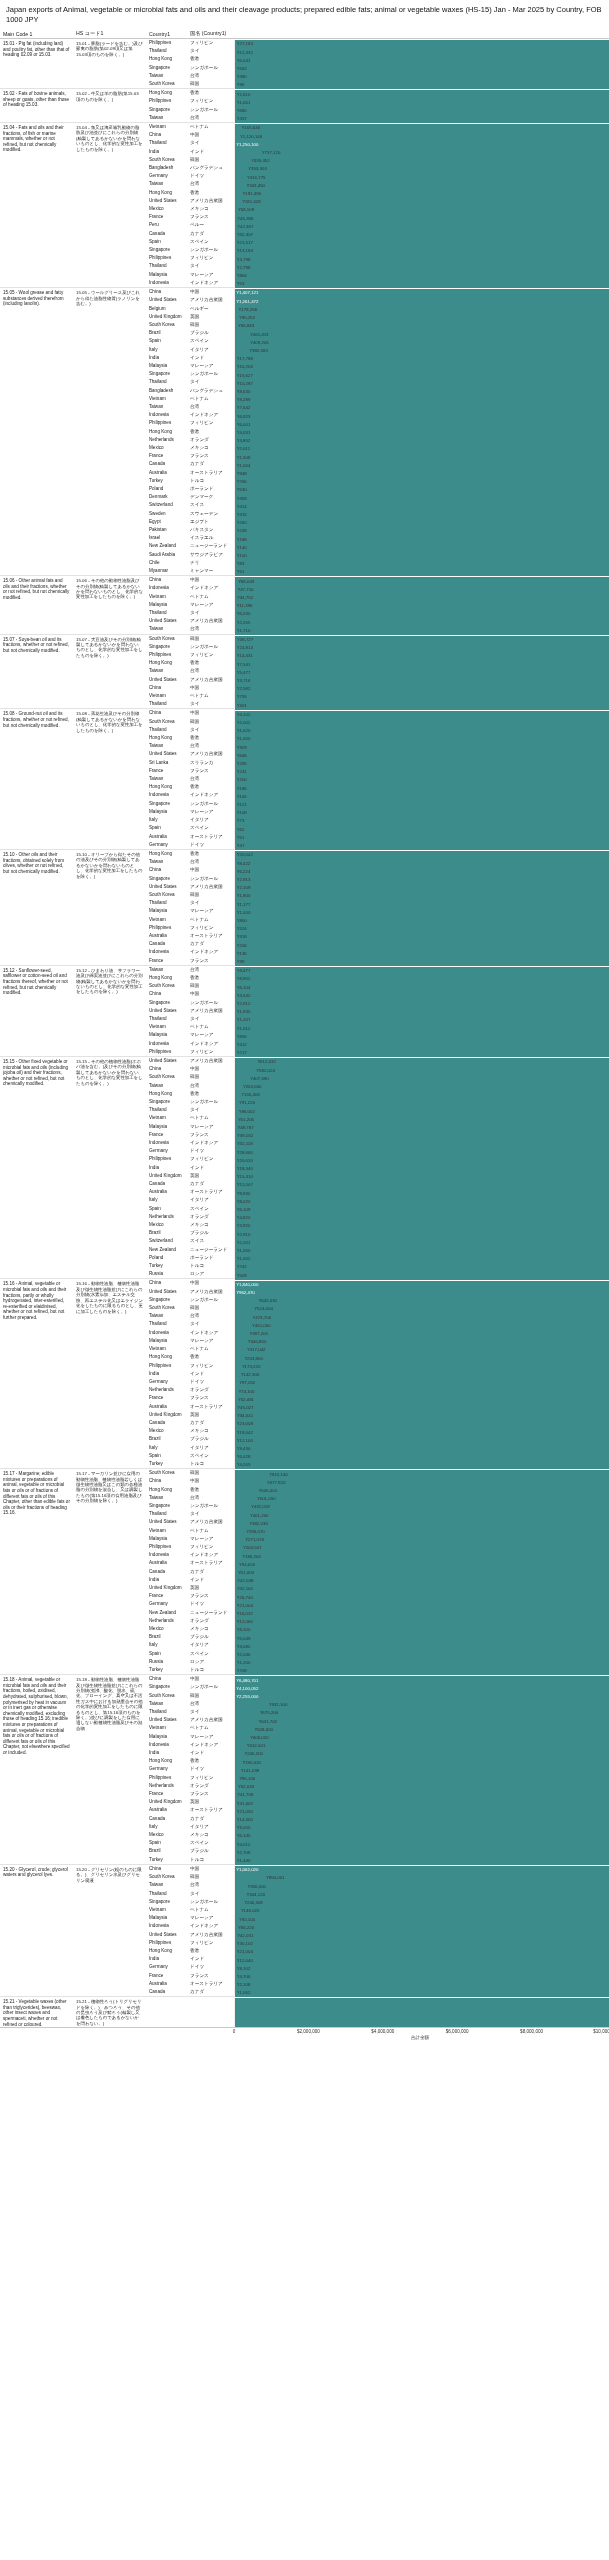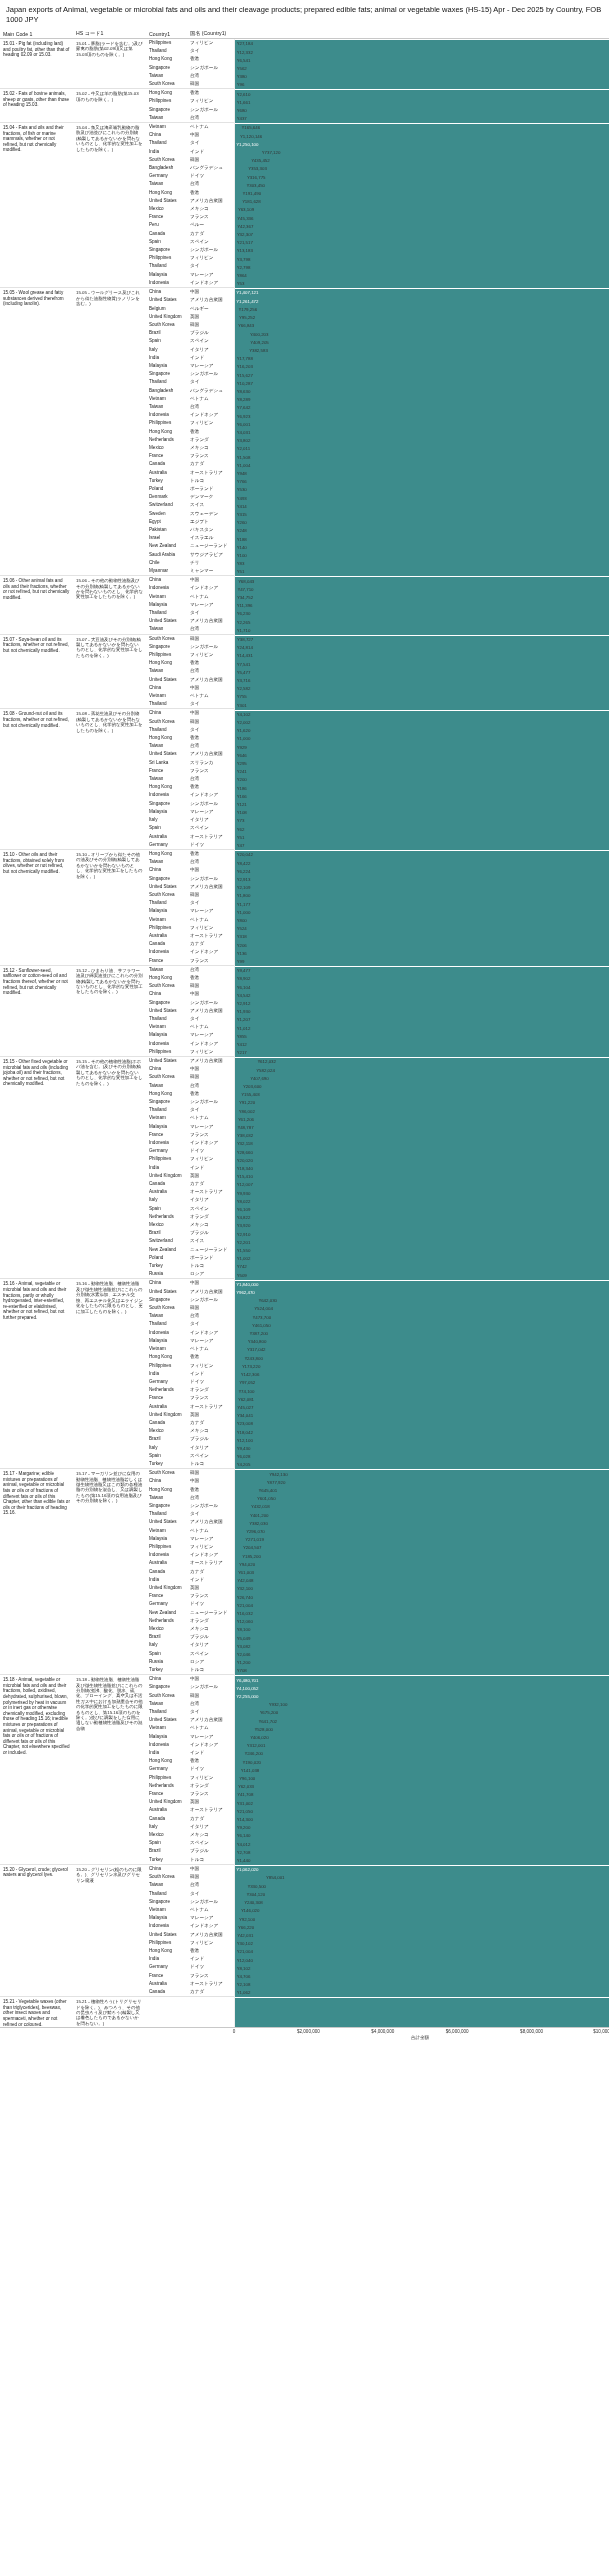--- a/index.html
+++ b/index.html
@@ -26,21 +26,21 @@
   .sep{border-top:1px solid #e2e2e2;}
   .zone{border-left:1px solid #efefef;}
   .axis{position:relative;height:14px;border-top:1px solid #c8c8c8;}
   .axis .tick{position:absolute;top:1px;font-size:4.6px;color:#333;transform:translateX(-50%);}
   .axis .xlab{position:absolute;top:7px;left:50%;transform:translateX(-50%);font-size:4.6px;color:#333;}
 </style>
 </head>
 <body>
 
 <div id="page">
-  <div class="title">Japan exports of Animal, vegetable or microbial fats and oils and their cleavage products; prepared edible fats; animal or vegetable waxes (HS-15) Apr - Dec 2025 by Country, FOB 1000 JPY</div>
+  <div class="title">Japan exports of Animal, vegetable or microbial fats and oils and their cleavage products; prepared edible fats; animal or vegetable waxes (HS-15) Jan - Mar 2025 by Country, FOB 1000 JPY</div>
   <table>
     <colgroup>
         <col class="c1">
         <col class="c2">
         <col class="c3">
         <col class="c4">
         <col class="c5">
       </colgroup>
     <thead>
       <tr>

